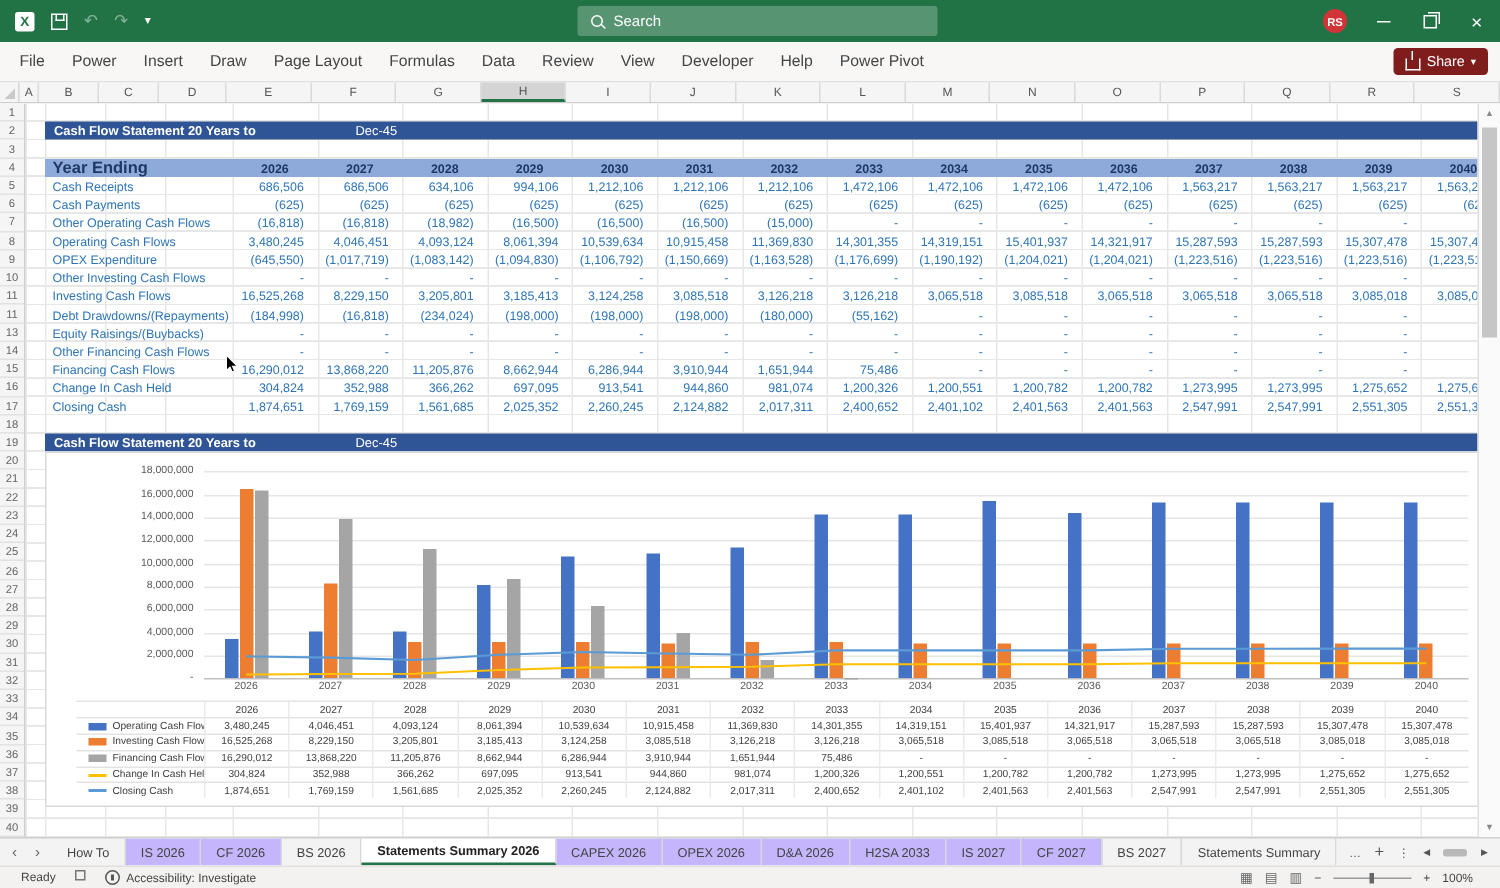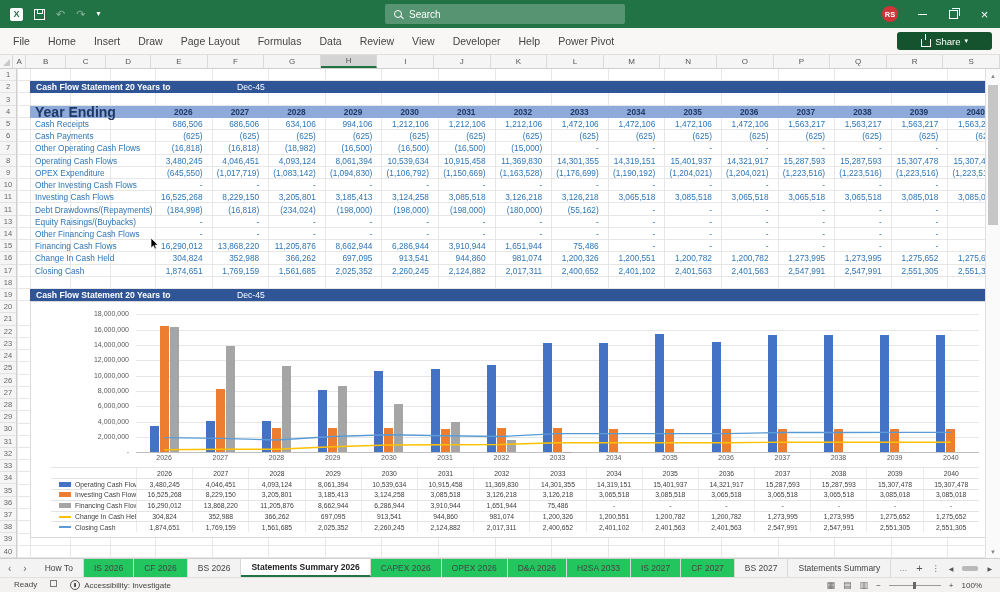--- a/index.html
+++ b/index.html
@@ -23,22 +23,22 @@
           color:#fff;font-size:7.5px;font-weight:bold;display:flex;align-items:center;justify-content:center;}
   .winbtns{position:absolute;right:0;top:0;height:28px;display:flex;}
   .winbtn{width:31px;height:28px;display:flex;align-items:center;justify-content:center;font-size:13px;color:#fff;}
   .minbar{width:9px;height:1px;background:#fff;display:inline-block;}
   .restorebox{width:7px;height:7px;border:1px solid #fff;position:relative;display:inline-block;}
   .restorebox:after{content:"";position:absolute;left:2px;top:-3px;width:7px;height:7px;border:1px solid #fff;border-left:none;border-bottom:none;}
   
   .ribbon{position:absolute;top:28px;left:0;width:1000px;height:27px;background:#F8F7F6;border-bottom:1px solid #E1DFDD;box-sizing:border-box;}
   .rtabs{display:flex;height:26px;align-items:center;padding-left:4px;}
   .rtab{font-size:10.5px;color:#454545;padding:0 9px;white-space:nowrap;}
-  .share-btn{position:absolute;right:8px;top:4px;height:18px;background:#14532d;border-radius:3px;color:#fff;
-             font-size:9.5px;display:flex;align-items:center;gap:4px;padding:0 24px;}
+  .share-btn{position:absolute;right:8px;top:4px;height:18px;background:#7f1d1d;border-radius:3px;color:#fff;
+             font-size:9.5px;display:flex;align-items:center;gap:4px;padding:0 8px;}
   .share-ic{width:8px;height:7px;border:1px solid #fff;border-top:none;position:relative;display:inline-block;margin-top:3px;}
   .share-ic:after{content:"";position:absolute;left:2.5px;top:-5px;width:1.4px;height:6px;background:#fff;}
   
   .colheaders{position:absolute;top:55px;left:0;width:1000px;height:14px;display:flex;background:#F5F5F5;
               border-bottom:1px solid #CFCFCF;box-sizing:border-box;font-size:8px;color:#555;}
   .colcorner{width:17px;box-sizing:border-box;border-right:1px solid #D6D6D6;position:relative;}
   .colcorner:after{content:"";position:absolute;right:2px;bottom:2px;border-left:7px solid transparent;border-bottom:7px solid #C9C9C9;}
   .colh{box-sizing:border-box;border-right:1px solid #DADADA;display:flex;align-items:center;justify-content:center;flex:none;}
   .colh.selected{background:#D4D4D4;border-bottom:2px solid #217346;}
   
@@ -46,21 +46,21 @@
   .gridbg{position:absolute;left:17px;top:0;width:987px;height:100%;
           background-image:repeating-linear-gradient(to bottom,transparent 0,transparent 11.225px,#E7E7E7 11.225px,#E7E7E7 12.225px);}
   .vline{position:absolute;top:0;width:1px;height:100%;background:#E7E7E7;}
   .gutter{position:absolute;left:0;top:0;width:17px;height:100%;background:#F5F5F5;border-right:1px solid #CFCFCF;box-sizing:border-box;z-index:6;}
   .rownum{height:12.225px;box-sizing:border-box;border-bottom:1px solid #E2E2E2;font-size:7.5px;color:#666;
           display:flex;align-items:center;justify-content:center;}
   .banner{position:absolute;left:30px;width:974px;height:12.225px;background:#2F5597;color:#fff;z-index:2;display:flex;align-items:center;}
   .banner .bt{font-weight:bold;font-size:8.6px;padding-left:6px;}
   .banner .bd{position:absolute;left:207px;font-size:8.6px;}
   .yearrow{position:absolute;left:30px;top:36.675px;width:974px;height:12.225px;background:#8EAADB;z-index:2;display:flex;align-items:center;}
-  .ylabel{width:125px;padding-left:5px;box-sizing:border-box;font-weight:bold;font-size:14px;color:#1F3864;}
+  .ylabel{width:125px;padding-left:5px;box-sizing:border-box;font-weight:bold;font-size:11px;color:#1F3864;}
   .ycells{display:flex;}
   .ycell{width:56.6px;flex:none;text-align:center;font-weight:bold;font-size:8.3px;color:#1F3864;}
   .datarow{position:absolute;left:17px;width:987px;height:12.225px;display:flex;align-items:center;color:#2E75B6;font-size:8.3px;z-index:1;}
   .rlabel{width:138px;flex:none;padding-left:18px;box-sizing:border-box;white-space:nowrap;overflow:hidden;}
   .cell{width:56.6px;flex:none;text-align:right;padding-right:9px;box-sizing:border-box;white-space:nowrap;}
   
   .chartbox{position:absolute;left:30px;top:232.3px;width:956px;height:237px;background:#fff;border:1px solid #D9D9D9;
             box-sizing:border-box;z-index:3;}
   .ytick{position:absolute;width:80px;text-align:right;font-size:7px;color:#595959;}
   .gridline{position:absolute;height:1px;background:#E6E6E6;}
@@ -80,21 +80,21 @@
            box-sizing:border-box;z-index:20;}
   .sarrow{height:13px;display:flex;align-items:center;justify-content:center;font-size:6px;color:#888;}
   .sarrow.down{position:absolute;bottom:0;width:100%;}
   .vthumb{position:absolute;left:2px;top:16px;width:10px;height:140px;background:#C6C6C6;}
   
   .tabbar{position:absolute;top:558px;left:0;width:1000px;height:19px;background:#F3F3F3;border-top:1px solid #D0CECE;
           box-sizing:border-box;display:flex;align-items:stretch;font-size:8.5px;color:#444;}
   .navarrows{display:flex;align-items:center;gap:12px;padding:0 8px;color:#666;font-size:10px;}
   .tablist{display:flex;align-items:stretch;overflow:hidden;}
   .tab{display:flex;align-items:center;padding:0 10px;border-right:1px solid #D8D8D8;white-space:nowrap;box-sizing:border-box;}
-  .tab.yellow{background:#22c55e;}
+  .tab.yellow{background:#c4b5fd;}
   .tab.active{background:#fff;font-weight:bold;color:#222;border-bottom:2px solid #217346;}
   .tabctrls{margin-left:auto;display:flex;align-items:center;gap:9px;padding:0 8px;color:#555;font-size:8px;}
   .hthumb{width:16px;height:5px;background:#B9B9B9;border-radius:2px;}
   
   .statusbar{position:absolute;top:577px;left:0;width:1000px;height:15px;background:#F3F2F1;border-top:1px solid #E1DFDD;
              box-sizing:border-box;display:flex;align-items:center;font-size:8px;color:#444;}
   .sb-left{display:flex;align-items:flex-start;gap:13px;padding-left:14px;}
   .sb-right{margin-left:auto;display:flex;align-items:center;gap:8px;padding-right:18px;}
   .viewic{font-size:9px;color:#666;}
   .ztrack{width:52px;height:1px;background:#9a9a9a;position:relative;}
@@ -127,21 +127,21 @@
     <div class="winbtn">
         <span class="restorebox"></span>
       </div>
     <div class="winbtn">×</div>
   </div>
 </div>
 
 <div class="ribbon">
   <div class="rtabs">
       <div class="rtab">File</div>
-      <div class="rtab">Home</div>
+      <div class="rtab">Power</div>
       <div class="rtab">Insert</div>
       <div class="rtab">Draw</div>
       <div class="rtab">Page Layout</div>
       <div class="rtab">Formulas</div>
       <div class="rtab">Data</div>
       <div class="rtab">Review</div>
       <div class="rtab">View</div>
       <div class="rtab">Developer</div>
       <div class="rtab">Help</div>
       <div class="rtab">Power Pivot</div>

